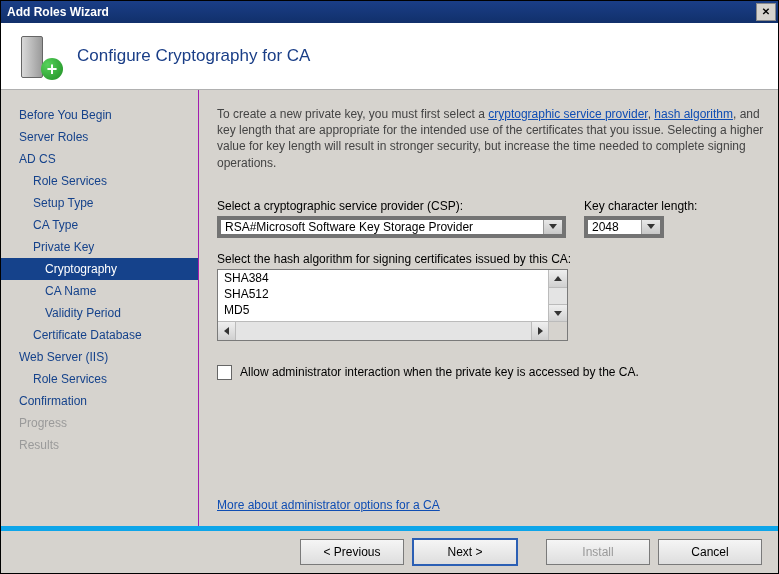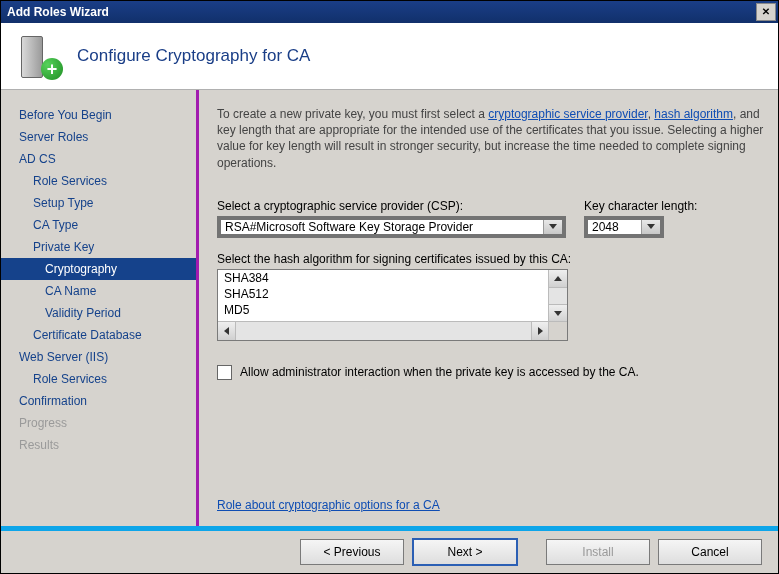--- a/index.html
+++ b/index.html
@@ -85,21 +85,21 @@
     color: #1a3e87;
     margin: 0 0 0 14px;
   }
   .body {
     flex: 1;
     display: flex;
     min-height: 0;
   }
   .sidebar {
     width: 198px;
-    border-right: 3px solid #a21caf;
+    border-right: 1px solid #a21caf;
     padding-top: 14px;
     box-sizing: border-box;
     background: #d6d3ce;
   }
   .nav-item {
     padding: 4px 0 4px 18px;
     color: #15428b;
     cursor: pointer;
   }
   .nav-item.sub { padding-left: 32px; }
@@ -282,21 +282,21 @@
             </div>
         </div>
         <div class="corner"></div>
       </div>
 
       <div class="checkbox-row">
         <div class="chk"></div>
         <span>Allow administrator interaction when the private key is accessed by the CA.</span>
       </div>
 
-      <a class="more-link">Role about cryptographic options for a CA</a>
+      <a class="more-link">More about administrator options for a CA</a>
     </div>
   </div>
 
   <div class="footer">
     <div class="btn">&lt; Previous</div>
     <div class="btn default">Next &gt;</div>
     <div class="btn disabled gap-big">Install</div>
     <div class="btn">Cancel</div>
   </div>
 

